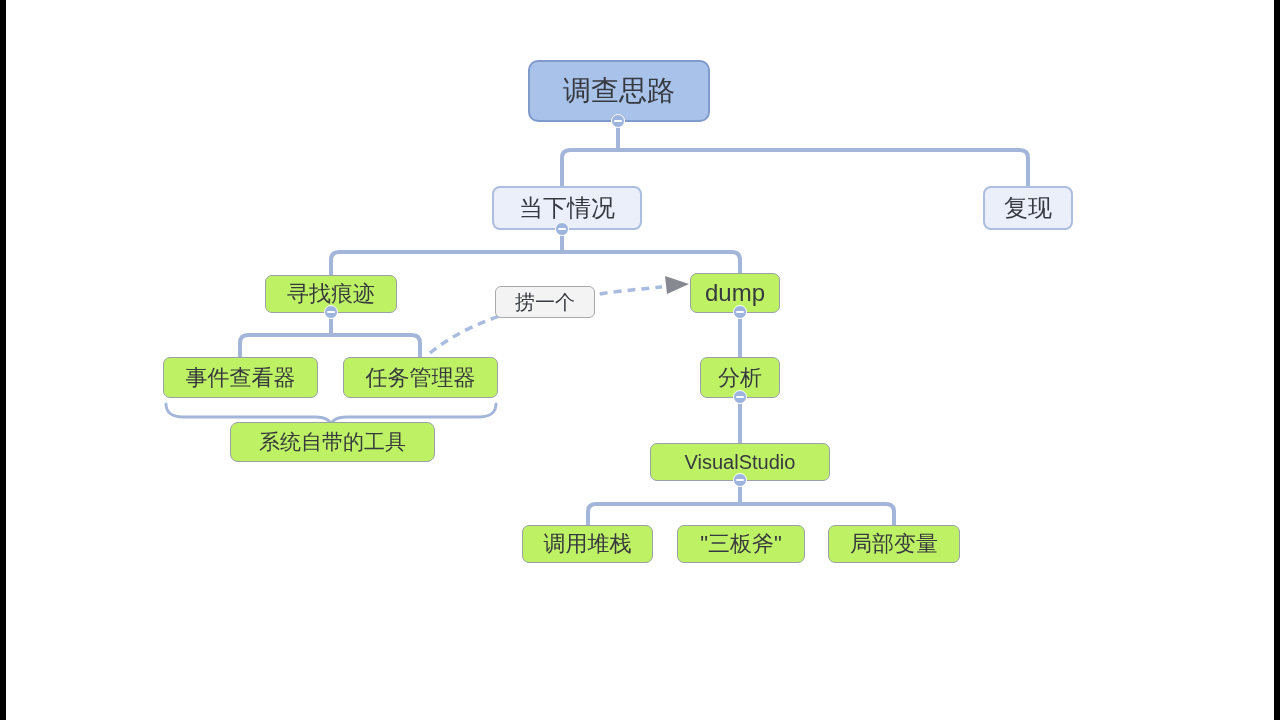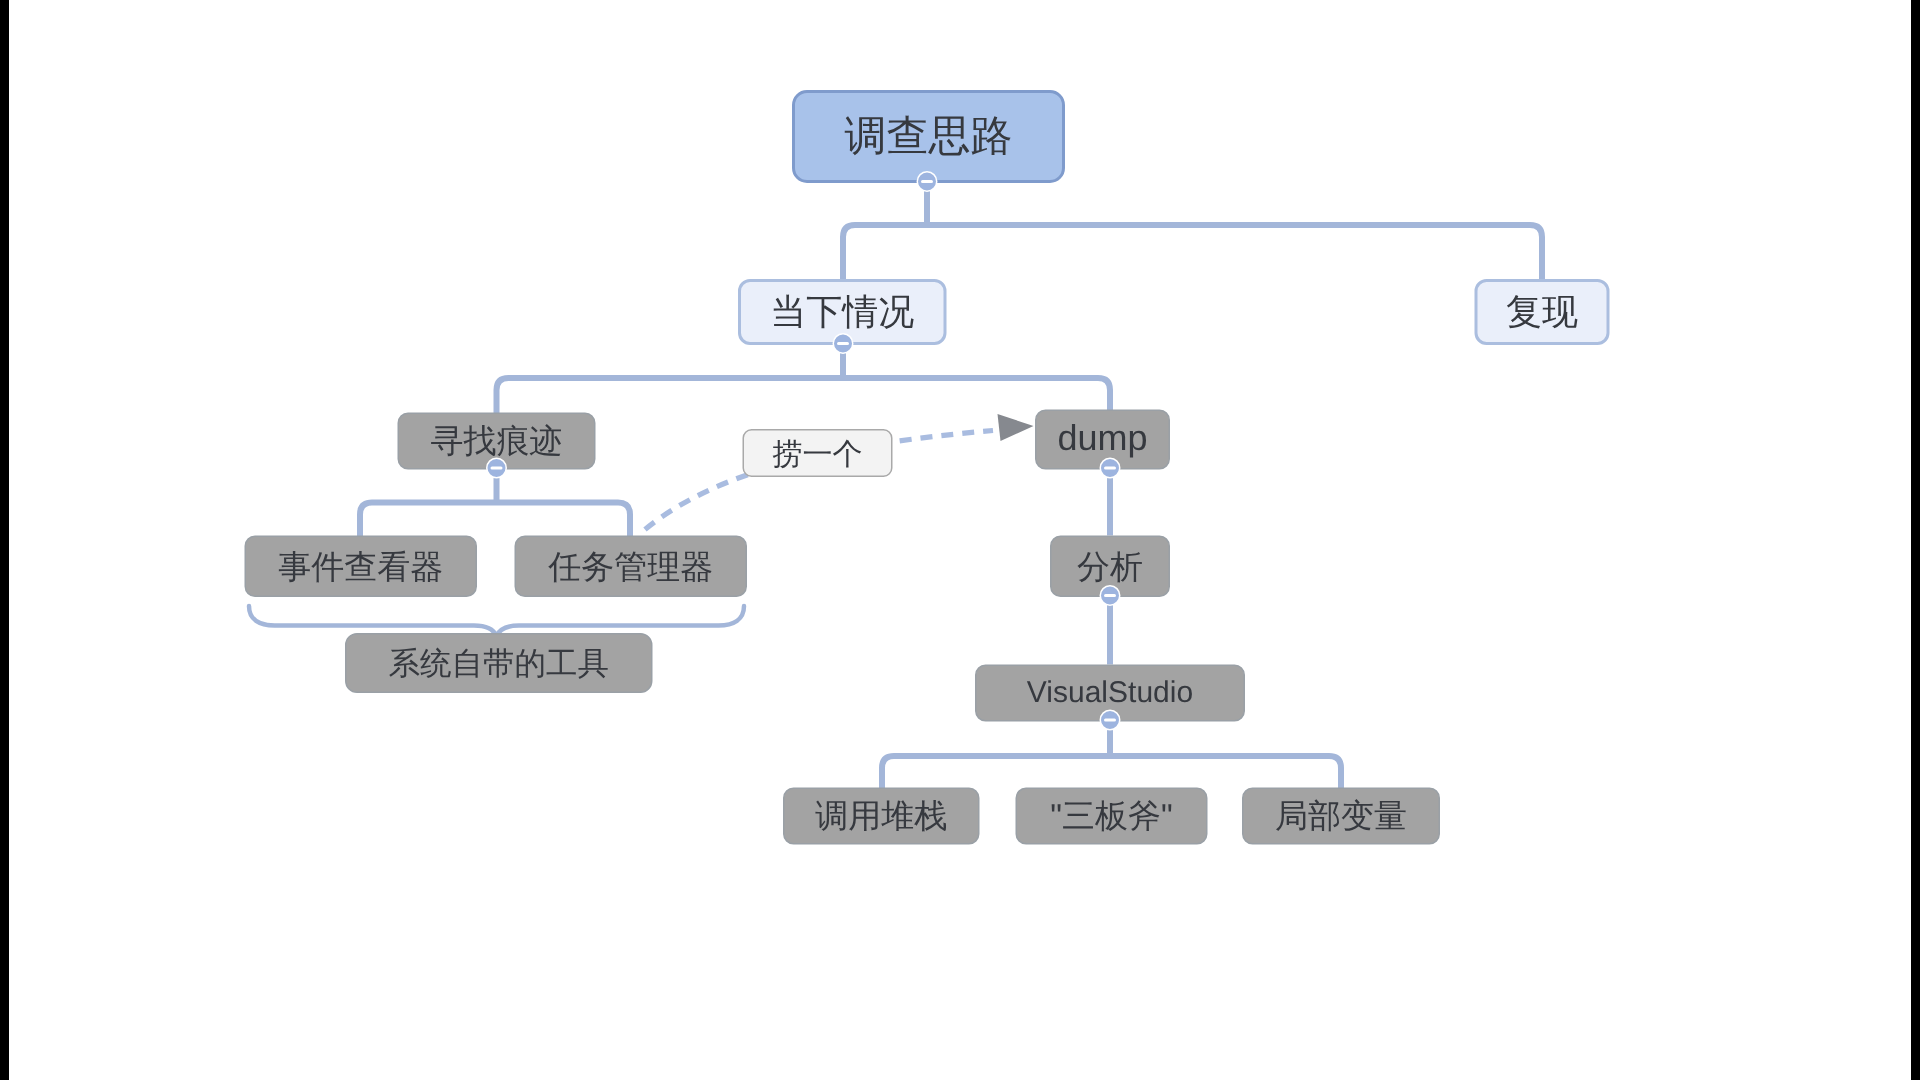--- a/index.html
+++ b/index.html
@@ -5,35 +5,35 @@
   html,body{margin:0;padding:0;background:#fff;}
   .canvas{
     position:relative;width:1280px;height:720px;background:#ffffff;
     overflow:hidden;font-family:Liberation Sans, sans-serif;
   }
   .letterbox{position:absolute;top:0;width:6px;height:720px;background:#000;}
   .letterbox.left{left:0;} .letterbox.right{right:0;}
   svg.wires{position:absolute;left:0;top:0;z-index:1;}
   .node{
     position:absolute;z-index:2;display:flex;align-items:center;justify-content:center;
-    box-sizing:border-box;background:#a3a3a3;border:1.5px solid #9aa0a6;border-radius:7px;
+    box-sizing:border-box;background:#bef264;border:1.5px solid #9aa0a6;border-radius:7px;
     color:#36393f;font-size:22px;white-space:nowrap;
   }
   .node.root{
     background:#a8c2ea;border:2px solid #7f9bcc;border-radius:10px;font-size:28px;
   }
   .node.branch{
     background:#eaeffa;border:2px solid #abbedf;border-radius:8px;font-size:24px;
   }
   .node.rel-label{
     background:#f3f3f3;border:1.5px solid #a9a9a9;border-radius:6px;font-size:20px;
   }
   
   #n-root{left:528px;top:60px;width:182px;height:62px;}
-  #n-current{left:492px;top:186px;width:139px;height:44px;}
+  #n-current{left:492px;top:186px;width:150px;height:44px;}
   #n-reproduce{left:983px;top:186px;width:90px;height:44px;}
   #n-find{left:265px;top:275px;width:132px;height:38px;}
   #n-dump{left:690px;top:273px;width:90px;height:40px;font-size:24px;}
   #n-fetch{left:495px;top:286px;width:100px;height:32px;}
   #n-event{left:163px;top:357px;width:155px;height:41px;}
   #n-task{left:343px;top:357px;width:155px;height:41px;}
   #n-summary{left:230px;top:422px;width:205px;height:40px;font-size:21px;border-radius:8px;}
   #n-analyze{left:700px;top:357px;width:80px;height:41px;}
   #n-vs{left:650px;top:443px;width:180px;height:38px;font-size:20px;}
   #n-callstack{left:522px;top:525px;width:131px;height:38px;}

